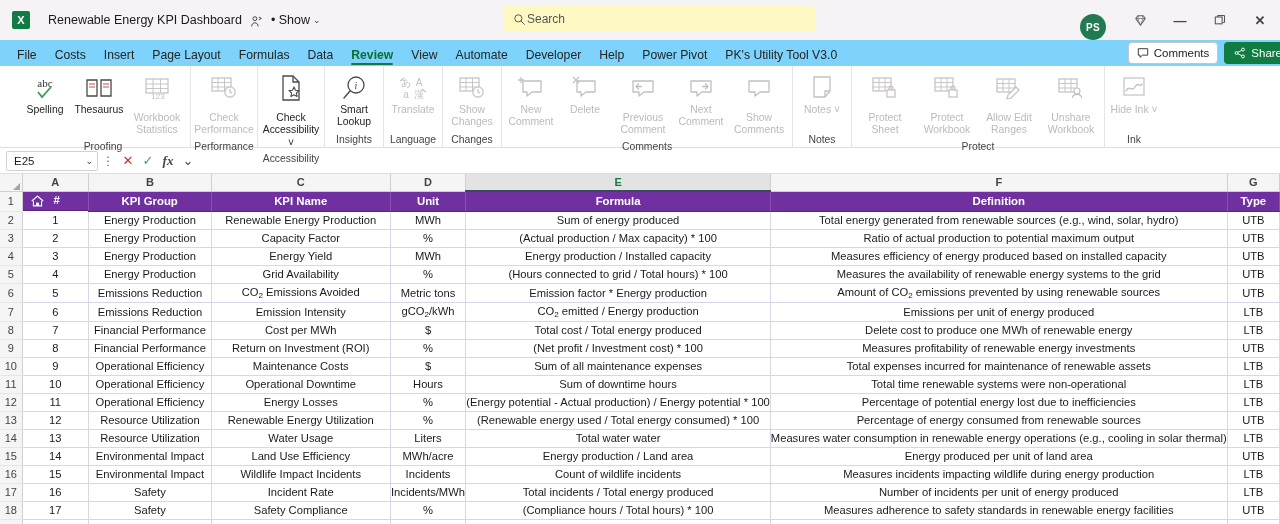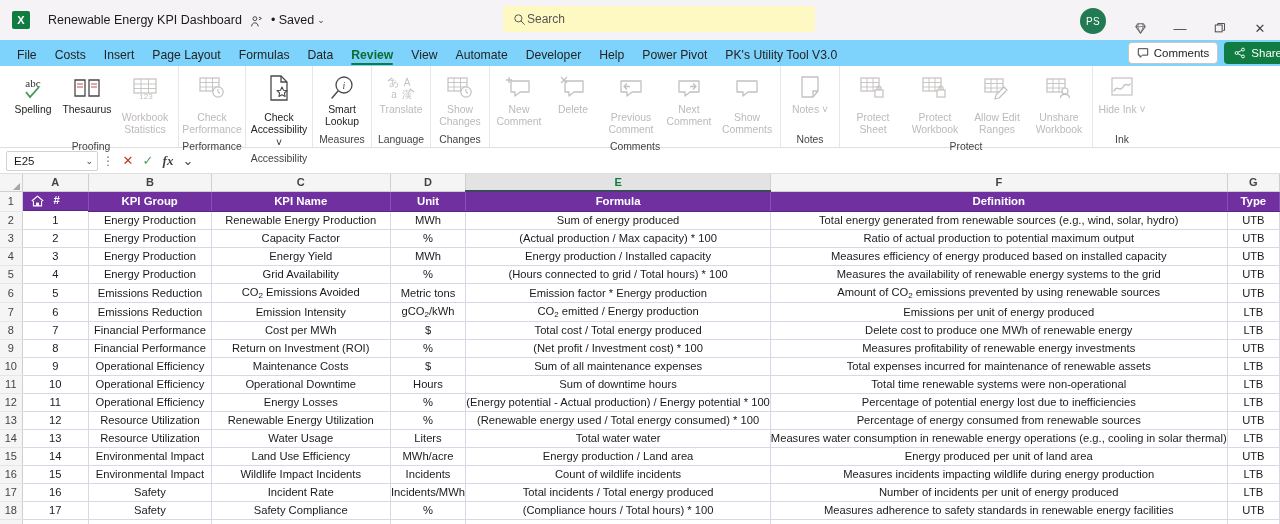--- a/index.html
+++ b/index.html
@@ -32,22 +32,22 @@
   .saved-state { font-size: 12.5px; color: #1b1b1b; display: flex; align-items: center; gap: 3px; }
   .chev { font-size: 9px; color: #444; }
   .searchbox {
     position: absolute; left: 503px; top: 6px;
     width: 312px; height: 26px;
     background: #fef9c3; border-radius: 4px;
     display: flex; align-items: center; gap: 1px;
     padding: 0 10px; font-size: 12px; color: #555;
   }
   .titlebar-right {
-    position: absolute; right: 0; top: 8px; height: 40px;
-    display: flex; align-items: flex-start;
+    position: absolute; right: 0; top: 0; height: 40px;
+    display: flex; align-items: flex-end; font-weight: bold;
   }
   .avatar {
     width: 26px; height: 26px; border-radius: 50%;
     background: #217a52; color: #fff;
     font-size: 10px; display: flex; align-items: center; justify-content: center;
     margin-right: 14px; letter-spacing: .3px;
   }
   .tb-icon {
     width: 40px; height: 40px; display: flex;
     align-items: center; justify-content: center;
@@ -80,21 +80,21 @@
     background: #107c41; color: #fff; border-radius: 4px;
     font-size: 11.5px; padding: 3px 10px; height: 22px;
     display: flex; align-items: center; gap: 5px; margin-right: -12px;
   }
 
   
   .ribbon {
     height: 82px; background: #ffffff;
     border-bottom: 1px solid #e1dfdd;
     display: flex; align-items: stretch; position: relative;
-    padding-left: 4px;
+    padding-left: 16px;
   }
   .rgroup {
     display: flex; flex-direction: column;
     border-right: 1px solid #e8e6e4; position: relative;
     padding: 0 2px;
   }
   .rgroup:last-child { border-right: none; }
   .ritems { display: flex; align-items: flex-start; flex: 1; padding-top: 4px; }
   .rbtn {
     display: flex; flex-direction: column; align-items: center;
@@ -181,21 +181,21 @@
   <div class="doc-title">
     <span>Renewable Energy KPI Dashboard</span>
     <span class="share-person-icon">
       <svg width="13" height="13" viewBox="0 0 16 16">
           <circle cx="6" cy="4.5" r="2.4" fill="none" stroke="#333" stroke-width="1.1"></circle>
           <path d="M2 14c0-2.6 1.8-4.4 4-4.4s4 1.8 4 4.4" fill="none" stroke="#333" stroke-width="1.1"></path>
           <path d="M11 2.5l3 1.7-3 1.7" fill="none" stroke="#333" stroke-width="1.1" stroke-linejoin="round"></path>
         </svg>
     </span>
     <span class="saved-state">
-      <span>• Saved</span>
+      <span>• Show</span>
       <span class="chev">⌄</span>
     </span>
   </div>
   <div class="searchbox">
     <span>
       <svg width="13" height="13" viewBox="0 0 16 16">
           <circle cx="6.6" cy="6.6" r="4.4" fill="none" stroke="#555" stroke-width="1.2"></circle>
           <path d="M10 10l4 4" stroke="#555" stroke-width="1.2" stroke-linecap="round"></path>
         </svg>
     </span>
@@ -331,21 +331,21 @@
             <div class="ico">
               <svg width="28" height="28" viewBox="0 0 28 28">
                 <circle cx="16" cy="11" r="8" fill="none" stroke="#4a4a4a" stroke-width="1.3"></circle>
                 <path d="M10 17L4 24" stroke="#4a4a4a" stroke-width="1.4" stroke-linecap="round"></path>
                 <text x="16" y="15" font-size="10" fill="#4a4a4a" text-anchor="middle" font-family="Liberation Serif, serif" font-style="italic">i</text>
               </svg>
             </div>
             <div class="lbl">Smart Lookup</div>
           </div>
         </div>
-        <div class="gname">Measures</div>
+        <div class="gname">Insights</div>
       </div>
       <div class="rgroup">
         <div class="ritems">
           <div class="rbtn dis">
             <div class="ico">
               <svg width="28" height="26" viewBox="0 0 28 26">
                 <text x="7" y="11" font-size="10" fill="#c3c1bf" text-anchor="middle" font-family="Liberation Sans, sans-serif">あ</text>
                 <text x="20" y="11" font-size="10" fill="#c3c1bf" text-anchor="middle" font-family="Liberation Sans, sans-serif">A</text>
                 <path d="M1 6l4-3M23 14l4 3" stroke="#c3c1bf" stroke-width="1.1"></path>
                 <text x="7" y="23" font-size="10" fill="#c3c1bf" text-anchor="middle" font-family="Liberation Sans, sans-serif">a</text>

